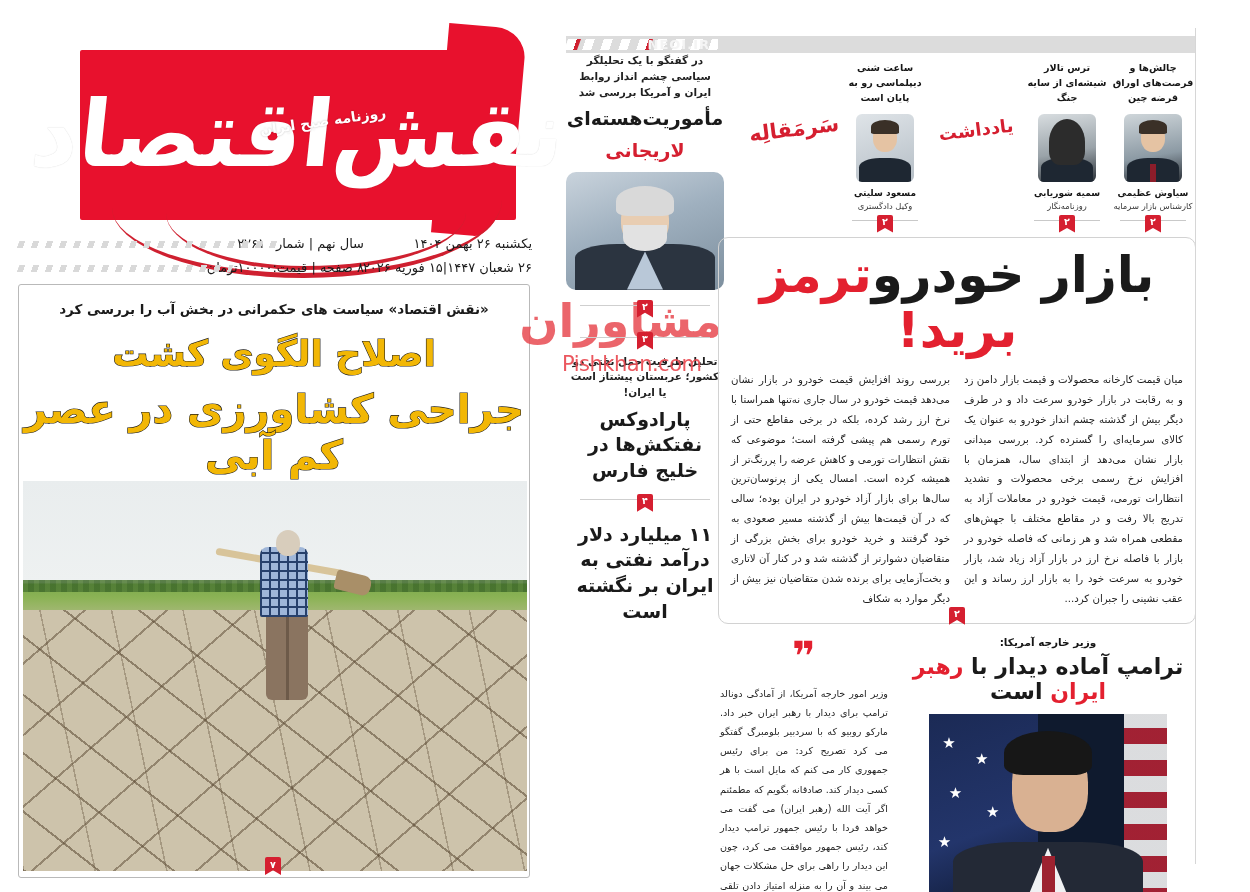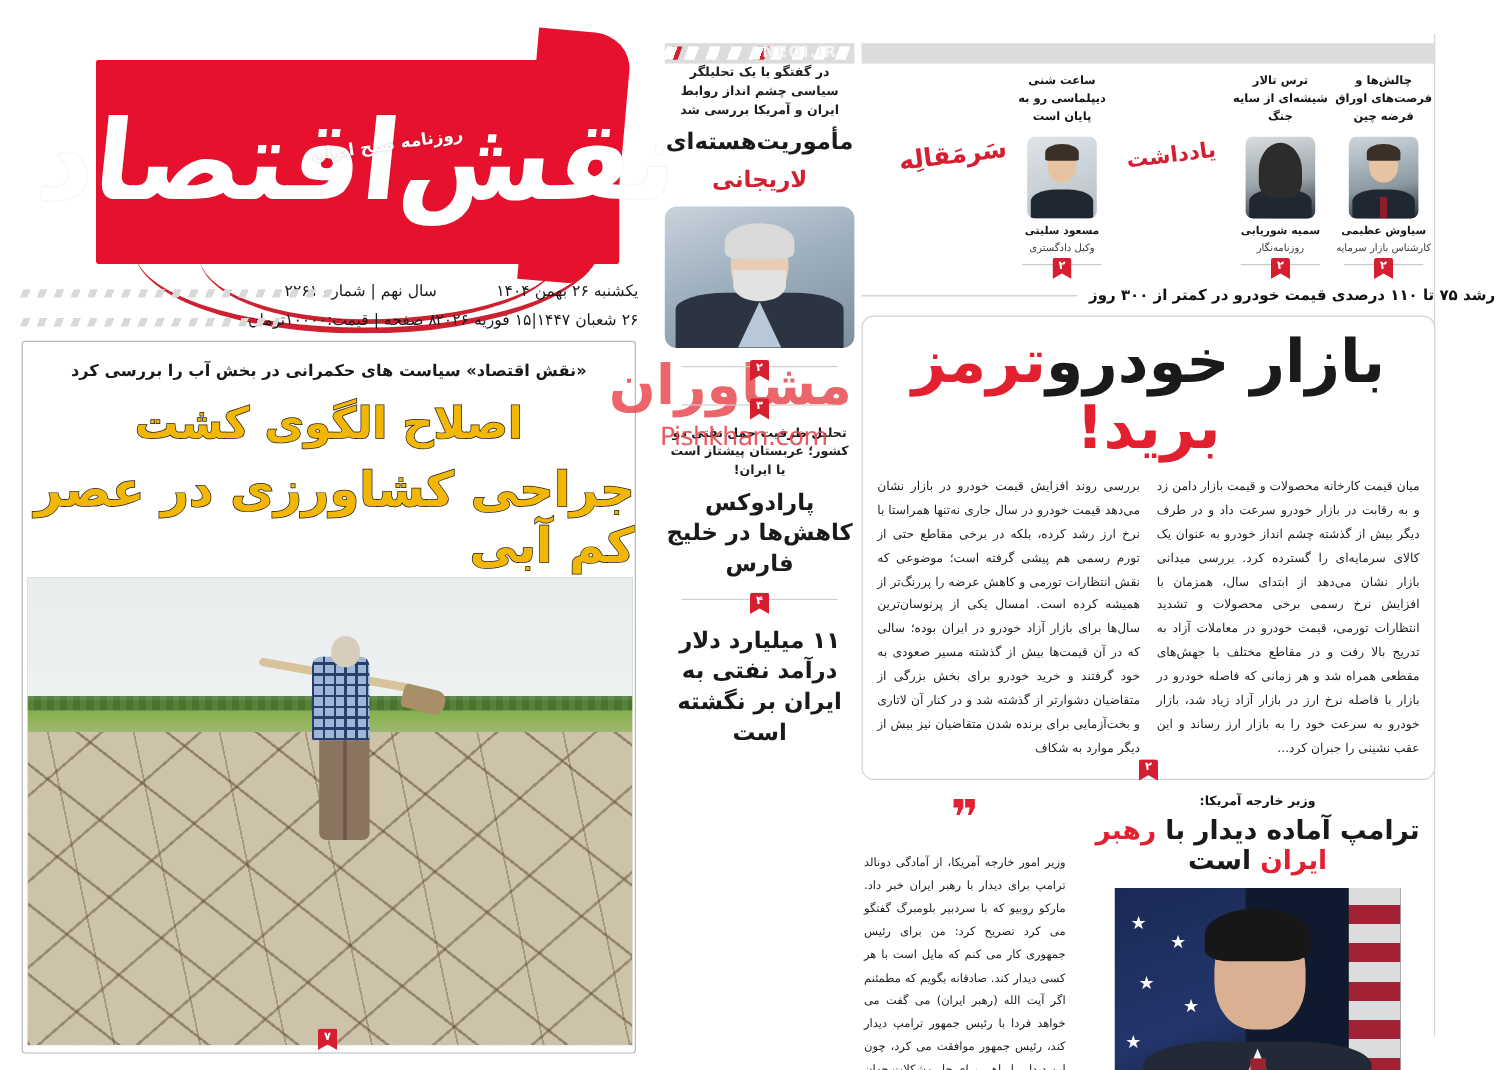--- a/index.html
+++ b/index.html
@@ -121,21 +121,21 @@
   .lead-h1, .lead-h2 {
     text-align: center;
     font-weight: bold;
     color: #f2b705;
     -webkit-text-stroke: 1.2px #1b1b1b;
     paint-order: stroke fill;
     letter-spacing: -1px;
     line-height: 1.15;
   }
   .lead-h1 { margin-top: 16px; font-size: 36px; }
-  .lead-h2 { margin-top: 12px; font-size: 40px; text-align: right; }
+  .lead-h2 { margin-top: 12px; font-size: 40px; }
   .lead-photo {
     position: absolute; left: 4px; top: 196px;
     width: 504px; height: 390px;
     background:
       linear-gradient(to bottom, #e9edee 0%, #eef1f1 26%, rgba(0,0,0,0) 26.5%),
       linear-gradient(to bottom, #79a84a 26%, #8cb356 30%, #c9bfa7 40%, #cfc5ad 100%);
       overflow: hidden;
   }
   .soil {
     position: absolute; left: 0; right: 0; top: 33%; bottom: 0;
@@ -185,21 +185,21 @@
     color: #fff; font-size: 9.5px; font-weight: bold;
     display: flex; align-items: center; justify-content: center;
     border-radius: 2px 2px 0 0;
     clip-path: polygon(0 0, 100% 0, 100% 100%, 50% 74%, 0 100%);
     padding-bottom: 4px;
   }
   .lead-badge { left: 246px; bottom: 2px; }
 
   
   #mid-col {
-    position: absolute; left: 548px; top: 36px;
+    position: absolute; left: 560px; top: 36px;
     width: 170px; height: 840px;
     padding: 0 6px;
   }
   .filmstrip {
     position: relative;
     height: 17px; width: 100%;
     background: #dcdcdc;
     overflow: hidden;
   }
   .filmstrip .holes {
@@ -423,21 +423,21 @@
       <div class="badge">۲</div>
     </div>
 
     <div class="divider">
       <div class="line"></div>
       <div class="badge">۳</div>
     </div>
 
     <div class="mid-item">
       <div class="mid-kicker">تحلیل ظرفیت حمل نفتی دو کشور؛ عربستان پیشتاز است یا ایران!</div>
-      <div class="mid-title">پارادوکس کاهش‌ها در خلیج فارس</div>
+      <div class="mid-title">پارادوکس نفتکش‌ها در خلیج فارس</div>
     </div>
     <div class="divider">
       <div class="line"></div>
       <div class="badge">۴</div>
     </div>
 
     <div class="mid-item">
       <div class="mid-title">۱۱ میلیارد دلار درآمد نفتی به ایران بر نگشته است</div>
     </div>
 
@@ -495,24 +495,20 @@
         <div class="op-role">وکیل دادگستری</div>
         <div class="op-rule">
           <div class="line"></div>
           <div class="badge">۲</div>
         </div>
       </div>
 
       <div class="script-label">سَرمَقالِه</div>
     </div>
 
-    <div class="auto-kicker-wrap">
-      <div class="hl"></div>
-      <span class="auto-kicker">رشد ۷۵ تا ۱۱۰ درصدی قیمت خودرو در کمتر از ۳۰۰ روز</span>
-    </div>
 
     <div class="auto-card">
       <div class="auto-h1"><span>بازار خودرو</span><span class="red">ترمز برید!</span></div>
       <div class="auto-body">
         <div class="auto-col">میان قیمت کارخانه محصولات و قیمت بازار دامن زد و به رقابت در بازار خودرو سرعت داد و در طرف دیگر بیش از گذشته چشم انداز خودرو به عنوان یک کالای سرمایه‌ای را گسترده کرد. بررسی میدانی بازار نشان می‌دهد از ابتدای سال، همزمان با افزایش نرخ رسمی برخی محصولات و تشدید انتظارات تورمی، قیمت خودرو در معاملات آزاد به تدریج بالا رفت و در مقاطع مختلف با جهش‌های مقطعی همراه شد و هر زمانی که فاصله خودرو در بازار با فاصله نرخ ارز در بازار آزاد زیاد شد، بازار خودرو به سرعت خود را به بازار ارز رساند و این عقب نشینی را جبران کرد...</div>
         <div class="auto-col">بررسی روند افزایش قیمت خودرو در بازار نشان می‌دهد قیمت خودرو در سال جاری نه‌تنها همراستا با نرخ ارز رشد کرده، بلکه در برخی مقاطع حتی از تورم رسمی هم پیشی گرفته است؛ موضوعی که نقش انتظارات تورمی و کاهش عرضه را پررنگ‌تر از همیشه کرده است. امسال یکی از پرنوسان‌ترین سال‌ها برای بازار آزاد خودرو در ایران بوده؛ سالی که در آن قیمت‌ها بیش از گذشته مسیر صعودی به خود گرفتند و خرید خودرو برای بخش بزرگی از متقاضیان دشوارتر از گذشته شد و در کنار آن لاتاری و بخت‌آزمایی برای برنده شدن متقاضیان نیز بیش از دیگر موارد به شکاف</div>
       </div>
       <div class="badge">۲</div>
     </div>
 

